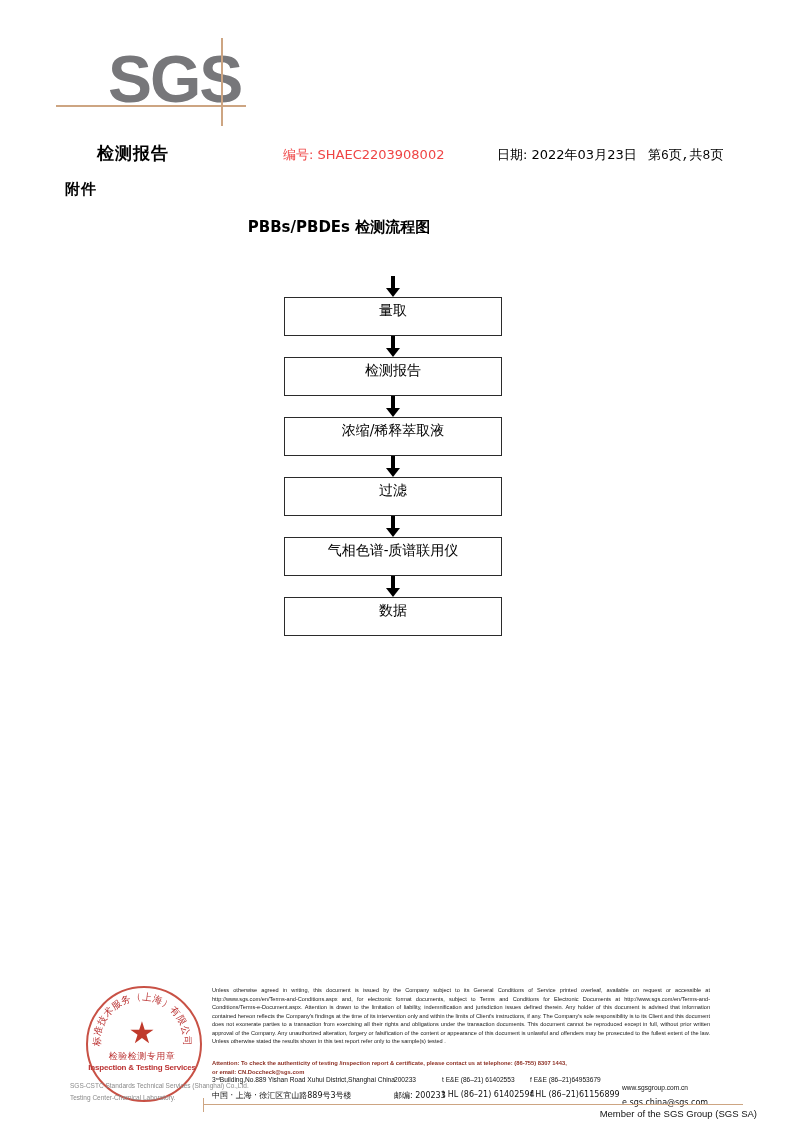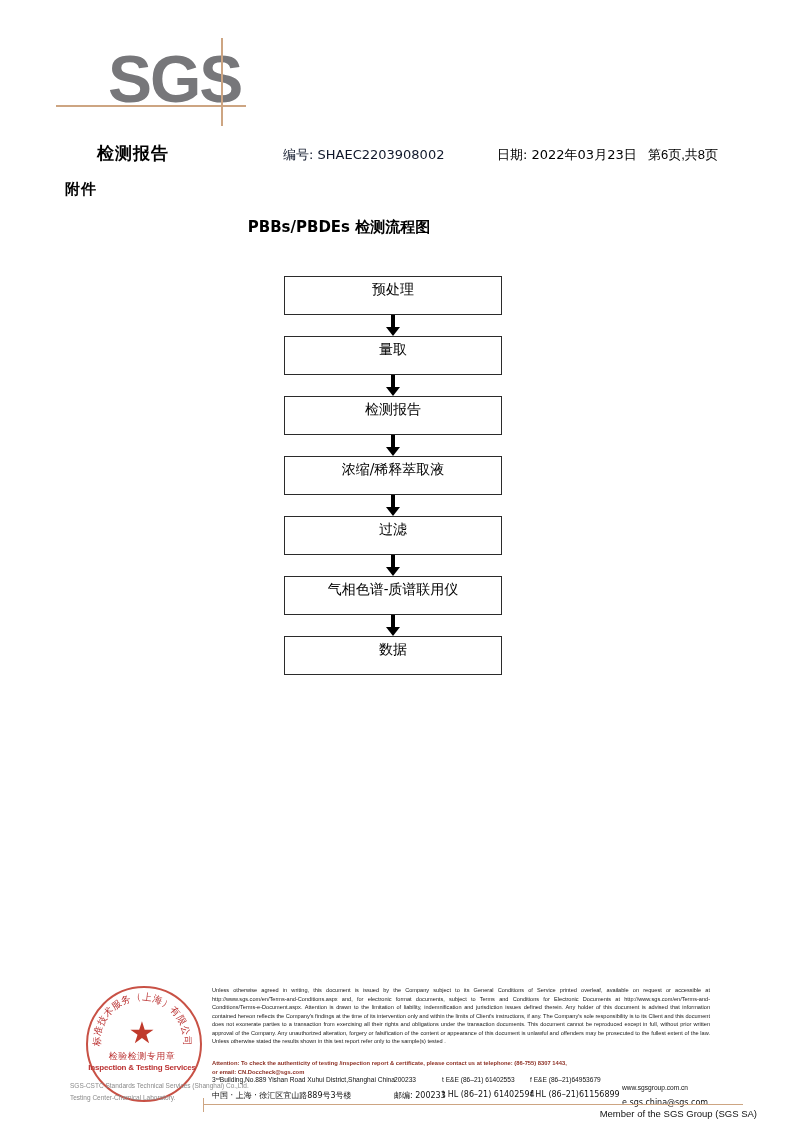--- a/index.html
+++ b/index.html
@@ -30,30 +30,30 @@
     font-size:17px;font-weight:bold;letter-spacing:1px;color:#000;margin-left:32px;
   }
   .hdr-sub{
     position:absolute;left:65px;top:180px;
     font-family:"DejaVu Sans","Liberation Sans",sans-serif;
     font-size:15px;font-weight:bold;letter-spacing:1px;color:#000;
   }
   .hdr-no{
     position:absolute;left:283px;top:146px;
     font-family:"DejaVu Sans","Liberation Sans",sans-serif;
-    font-size:13px;color:#0f172a;white-space:nowrap;
+    font-size:13px;color:#ef4444;white-space:nowrap;
   }
   .hdr-date{
     position:absolute;left:497px;top:146px;
     font-family:"DejaVu Sans","Liberation Sans",sans-serif;
     font-size:13px;color:#000;white-space:nowrap;
   }
   .hdr-page{
     position:absolute;left:648px;top:146px;
-    font-family:Liberation Sans, sans-serif;
+    font-family:Liberation Mono, monospace;
     font-size:13px;color:#000;white-space:nowrap;
   }
 
   
   .flow-title{
     position:absolute;left:0;top:218px;width:678px;text-align:center;
     font-family:"DejaVu Sans","Liberation Sans",sans-serif;
     font-size:15px;font-weight:bold;color:#000;
   }
 
@@ -167,23 +167,20 @@
   <div class="hdr-title">检测报告</div>
   <div class="hdr-sub">附件</div>
   <div class="hdr-no">编号: SHAEC2203908002</div>
   <div class="hdr-date">日期: 2022年03月23日</div>
   <div class="hdr-page">第6页,共8页</div>
 
   <div class="flow-title">PBBs/PBDEs 检测流程图</div>
 
   <div class="flow">
 
-    <div class="node">
-      <div class="node-label">预处理</div>
-    </div>
     <div class="arrow">
         <div class="shaft"></div>
         <div class="head"></div>
       </div>
 
     <div class="node">
       <div class="node-label">量取</div>
     </div>
     <div class="arrow">
         <div class="shaft"></div>

